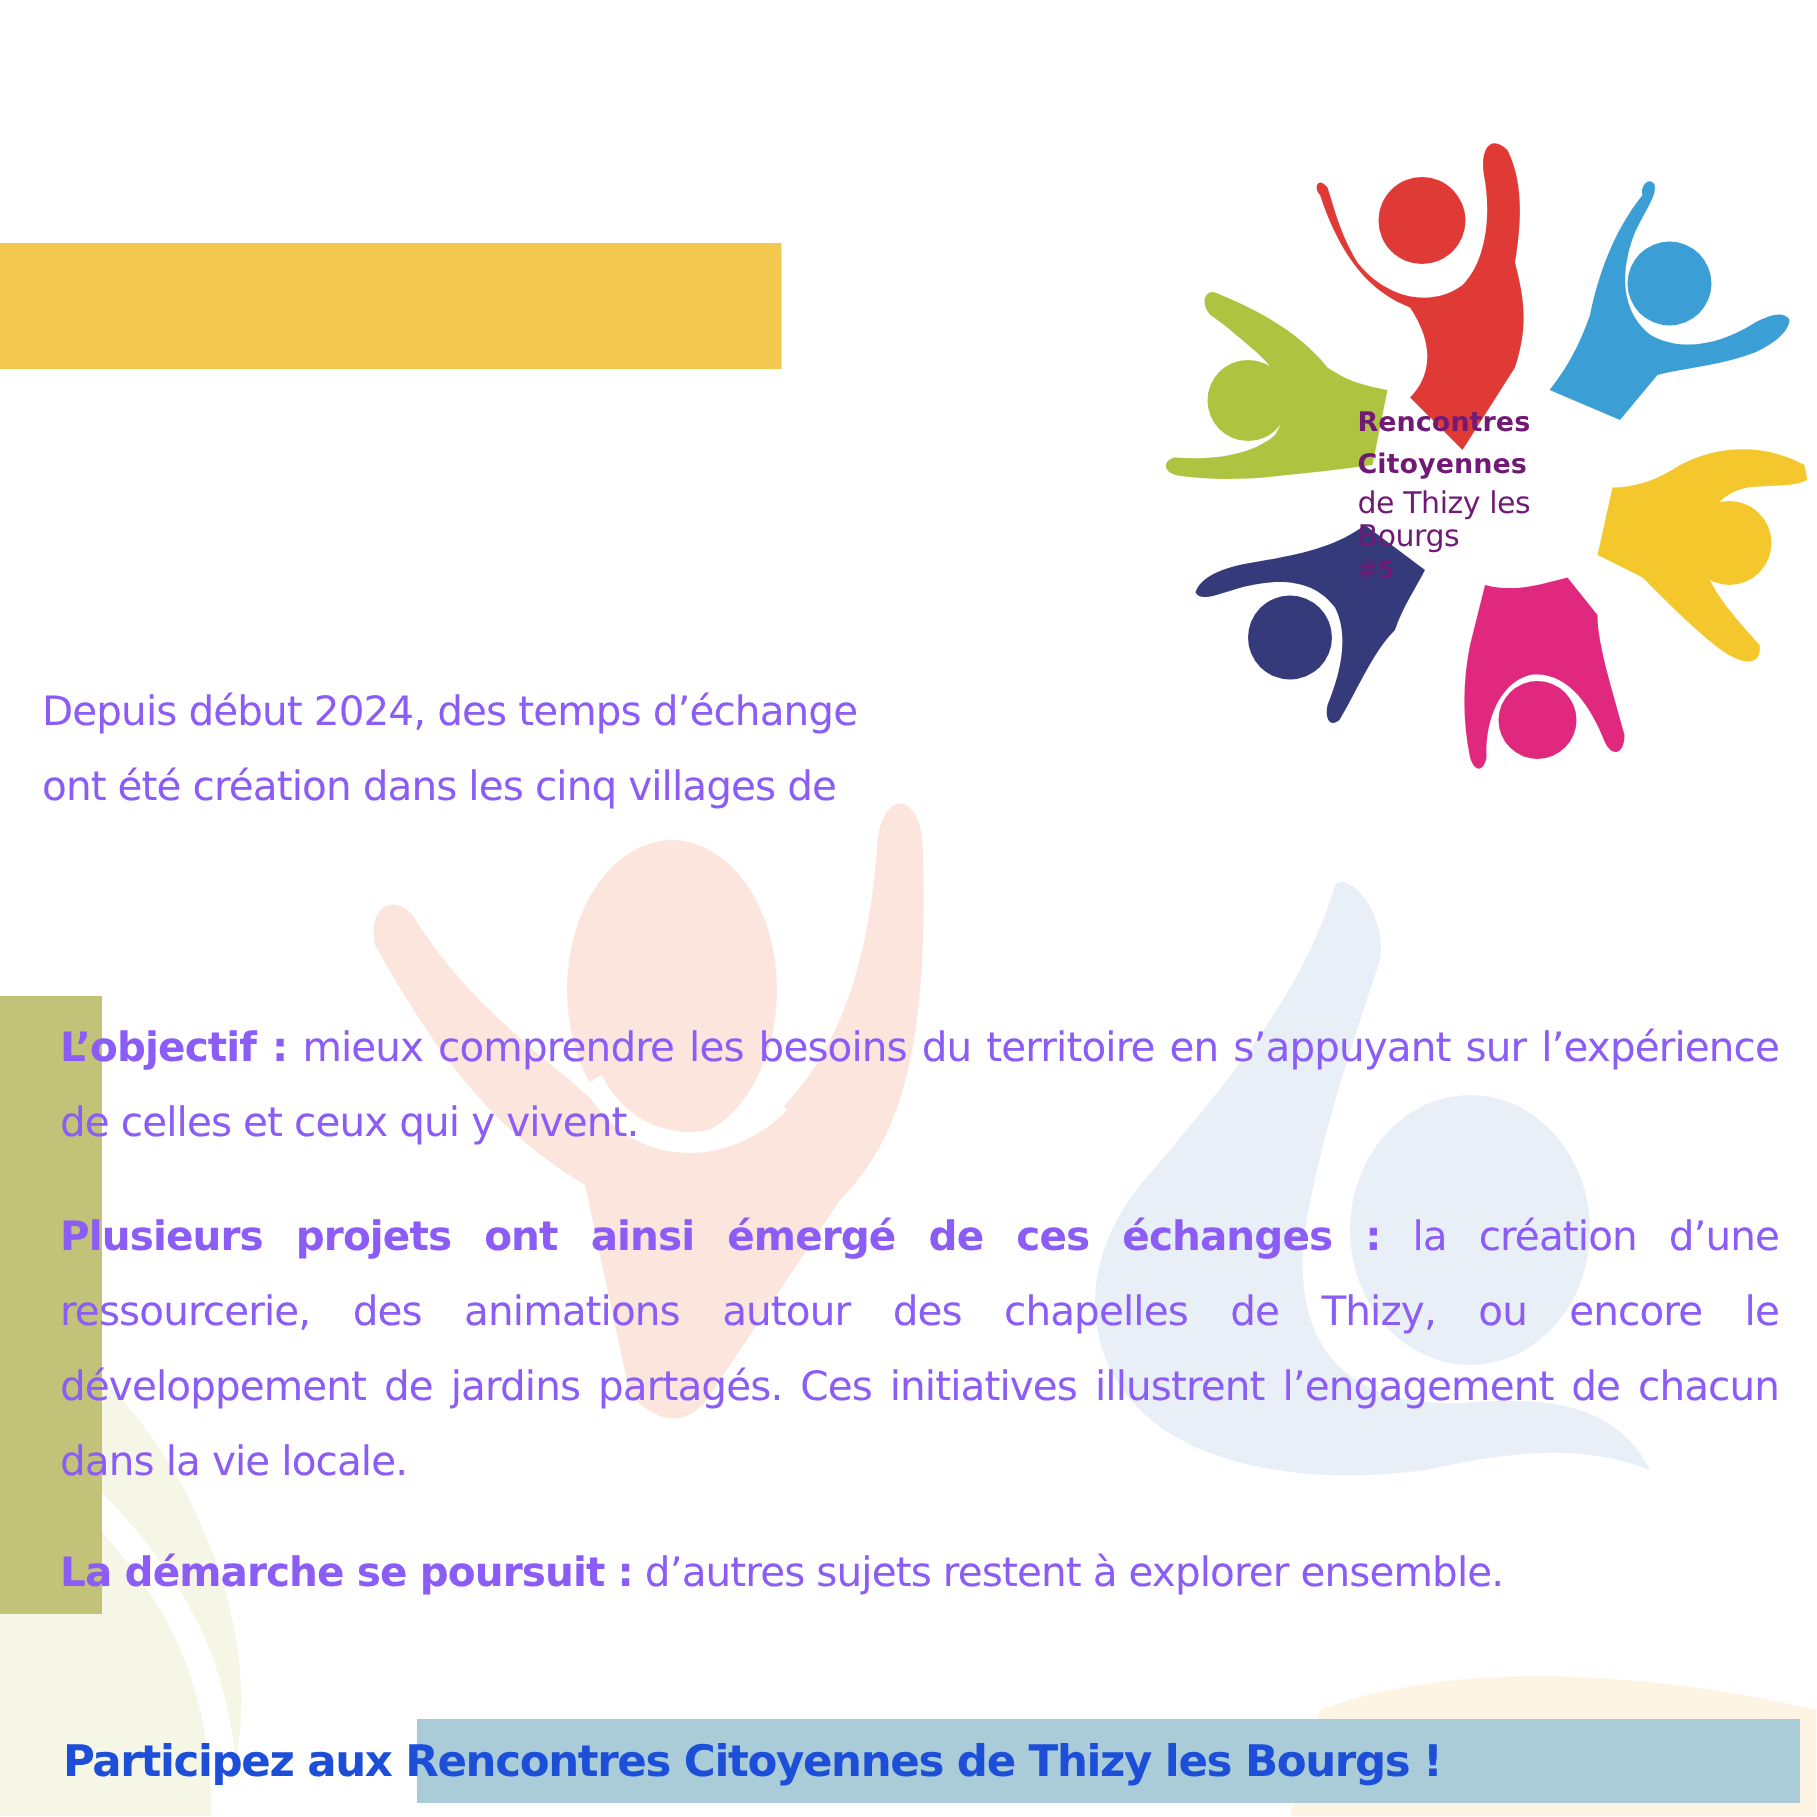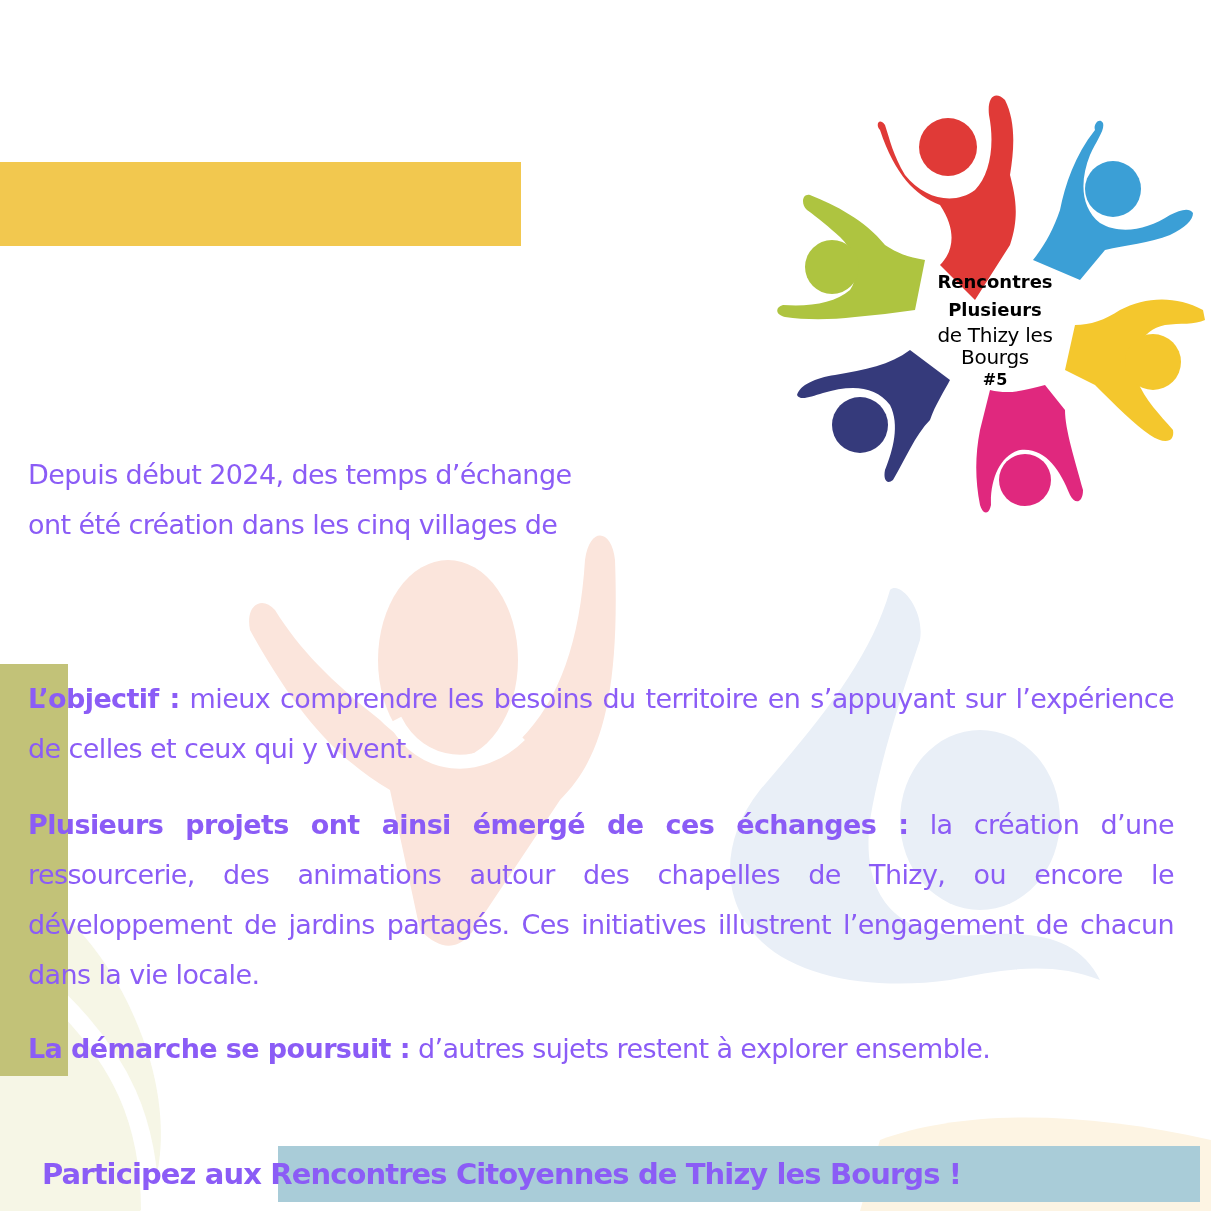--- a/index.html
+++ b/index.html
@@ -2,35 +2,35 @@
 <html><head>
   <meta charset="utf-8">
   <style>
     html, body { margin:0; padding:0; }
     body { width:1211px; height:1211px; position:relative; overflow:hidden; background:#ffffff; font-family:"Liberation Sans", sans-serif; color:#231f20; }
     .bg { position:absolute; left:0; top:0; width:1211px; height:1211px; z-index:0; }
     .title-hl { position:absolute; left:0; top:162px; width:521px; height:84px; background:#f2c84f; z-index:1; }
     .title { position:absolute; left:28px; top:186px; z-index:2; font-family:"DejaVu Serif", serif; font-weight:bold; font-size:50px; line-height:90px; letter-spacing:-1.5px; color:#231f20; margin:0; }
     .title sup { font-size:24px; vertical-align:top; position:relative; top:-6px; }
     .logo { position:absolute; left:775px; top:85px; width:430px; height:440px; z-index:2; }
-    .logo-text { position:absolute; left:905px; top:268px; width:180px; text-align:center; z-index:3; color:#000000; }
+    .logo-text { position:absolute; left:905px; top:268px; width:180px; text-align:left; z-index:3; color:#701a75; }
     .logo-text .l1, .logo-text .l2 { font-family:"DejaVu Sans", sans-serif; font-weight:bold; font-size:18px; line-height:28px; display:block; }
     .logo-text .l3 { font-family:"DejaVu Sans", sans-serif; font-size:20px; line-height:22px; display:block; letter-spacing:-0.3px; }
     .logo-text .l4 { font-family:"DejaVu Sans", sans-serif; font-weight:bold; font-size:16px; line-height:24px; display:block; }
     .green-bar { position:absolute; left:0; top:664px; width:68px; height:412px; background:#c2c278; z-index:1; }
     .body-text { position:absolute; z-index:2; font-family:"DejaVu Sans", sans-serif; font-size:27px; line-height:50px; color:#8b5cf6; letter-spacing:-0.6px; }
     .p1 { left:28px; top:450px; width:1146px; }
     .p1 .narrow { display:block; width:730px; }
-    .p { left:28px; width:1146px; text-align:justify; text-align-last:left; }
+    .p { left:40px; width:1146px; text-align:justify; text-align-last:left; }
     .p2 { top:674px; }
     .p3 { top:800px; }
     .p4 { top:1024px; }
     b { font-weight:bold; }
     .cta-hl { position:absolute; left:278px; top:1146px; width:922px; height:56px; background:#a9ccd8; z-index:1; }
-    .cta { position:absolute; left:42px; top:1148px; z-index:2; font-family:"DejaVu Sans", sans-serif; font-weight:bold; font-size:29px; line-height:52px; letter-spacing:-0.9px; color:#8b5cf6; white-space:nowrap; }
+    .cta { position:absolute; left:42px; top:1148px; z-index:2; font-family:"DejaVu Sans", sans-serif; font-weight:bold; font-size:29px; line-height:52px; letter-spacing:-0.9px; color:#1d4ed8; white-space:nowrap; }
   </style>
 </head>
 <body>
 
 <svg class="bg" viewBox="0 0 1211 1211">
   <g opacity="1">
     <path d="M250 630 C300 720 340 760 390 790 L420 930 C440 950 455 950 470 935 L560 800 C600 760 620 700 615 560 C612 530 590 525 585 560 C580 640 560 700 520 740 C470 770 420 760 380 720 C330 680 300 650 275 610 C262 595 245 605 250 630 Z" fill="#fbe5dc"></path>
     <ellipse cx="448" cy="660" rx="70" ry="100" fill="#fbe5dc"></ellipse>
     <path d="M395 720 C420 770 480 775 520 735" stroke="#ffffff" stroke-width="14" fill="none"></path>
   </g>
@@ -79,21 +79,21 @@
     <circle cx="85" cy="340" r="28" fill="#353a7b"></circle>
   </g>
 
   <g>
     <path d="M35 110 C60 120 90 135 110 160 C125 170 135 172 150 175 L140 225 C120 228 100 230 80 232 C55 235 30 235 10 232 C0 230 0 222 8 220 C35 222 60 218 75 205 C85 190 82 168 65 152 C55 143 42 132 32 125 C25 118 28 108 35 110 Z" fill="#aec440"></path>
     <circle cx="57" cy="182" r="27" fill="#aec440"></circle>
   </g>
 </svg>
 <div class="logo-text">
   <span class="l1">Rencontres</span>
-  <span class="l2">Plusieurs</span>
+  <span class="l2">Citoyennes</span>
   <span class="l3">de Thizy les Bourgs</span>
   <span class="l4">#5</span>
 </div>
 
 <div class="green-bar"></div>
 
 <div class="body-text p1">
   <span class="narrow">Depuis début 2024, des temps d’échange</span>
   <span class="narrow">ont été création dans les cinq villages de</span>
 </div>

